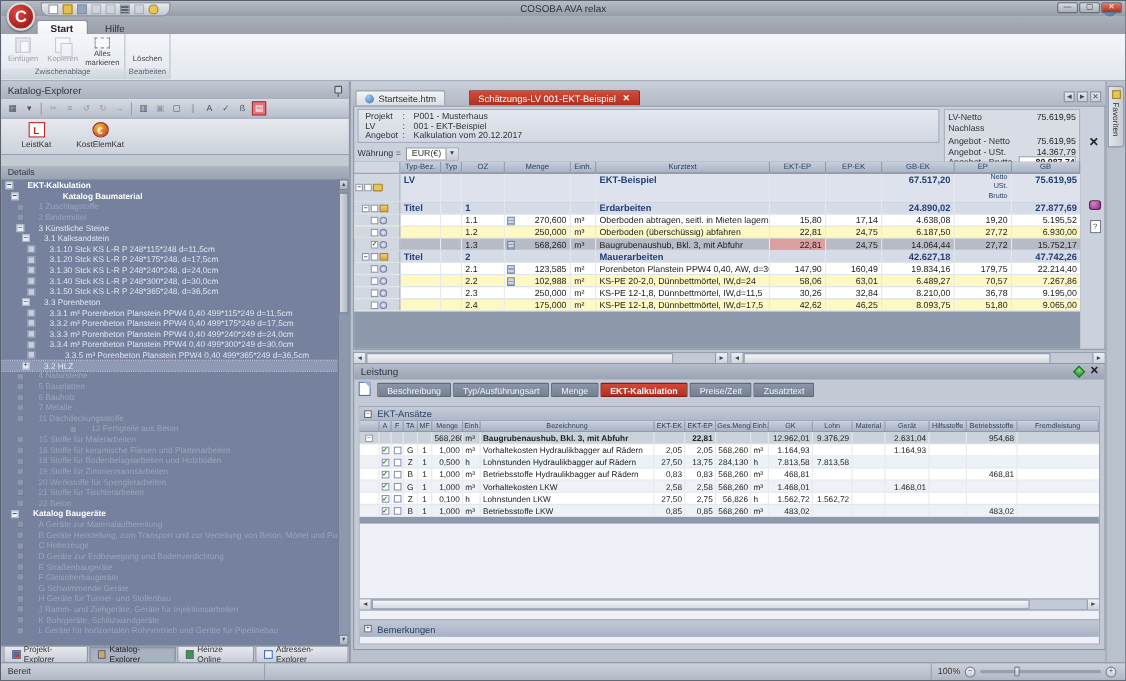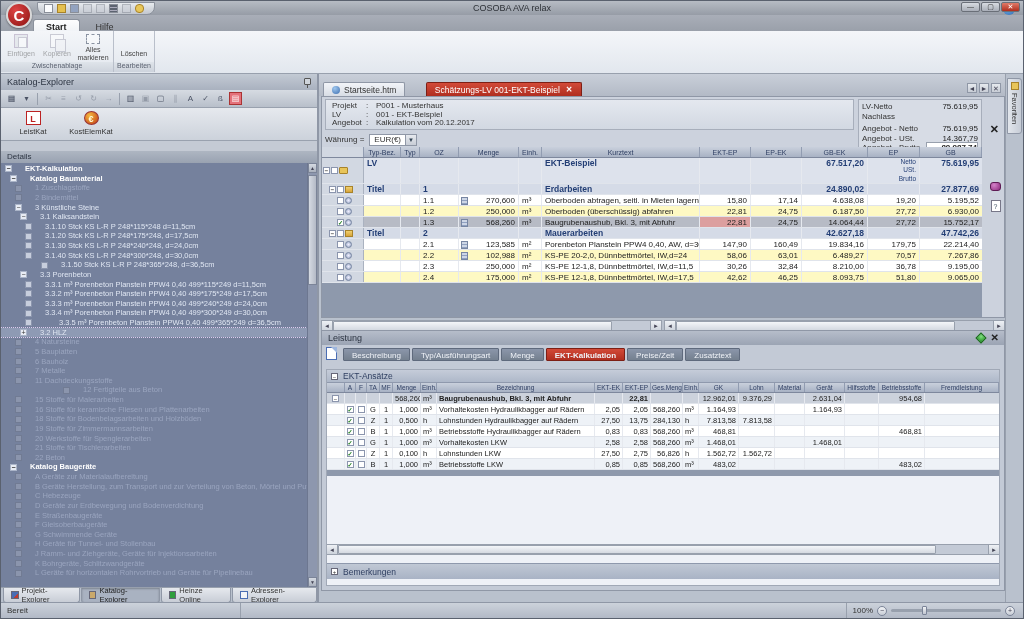--- a/index.html
+++ b/index.html
@@ -294,21 +294,21 @@
           </div>
         </div>
       <div class="lp-spacer"></div>
       <div class="lp-details">Details</div>
       <div class="lp-tree">
         <div class="tree-inner" id="tree">
             <div class="tree-item bold" style="padding-left: 4px;">
               <span class="t-box minus">−</span>
               <span>EKT-Kalkulation</span>
             </div>
-            <div class="tree-item bold" style="padding-left: 9px;">
+            <div class="tree-item bold" style="padding-left: 9px; gap: 27px;">
               <span class="t-box minus">−</span>
               <span>Katalog Baumaterial</span>
             </div>
             <div class="tree-item dim" style="padding-left: 14px;">
               <span class="t-box square"></span>
               <span>1 Zuschlagstoffe</span>
             </div>
             <div class="tree-item dim" style="padding-left: 14px;">
               <span class="t-box square"></span>
               <span>2 Bindemittel</span>
@@ -330,21 +330,21 @@
               <span>3.1.20 Stck KS L-R P 248*175*248, d=17,5cm</span>
             </div>
             <div class="tree-item" style="padding-left: 24px;">
               <span class="t-box leaf"></span>
               <span>3.1.30 Stck KS L-R P 248*240*248, d=24,0cm</span>
             </div>
             <div class="tree-item" style="padding-left: 24px;">
               <span class="t-box leaf"></span>
               <span>3.1.40 Stck KS L-R P 248*300*248, d=30,0cm</span>
             </div>
-            <div class="tree-item" style="padding-left: 40px; text-align: right;">
+            <div class="tree-item" style="padding-left: 24px; text-align: right;">
               <span class="t-box leaf"></span>
               <span>3.1.50 Stck KS L-R P 248*365*248, d=36,5cm</span>
             </div>
             <div class="tree-item" style="padding-left: 19px;">
               <span class="t-box minus">−</span>
               <span>3.3 Porenbeton</span>
             </div>
             <div class="tree-item" style="padding-left: 24px;">
               <span class="t-box leaf"></span>
               <span>3.3.1 m³ Porenbeton Planstein PPW4 0,40  499*115*249 d=11,5cm</span>

